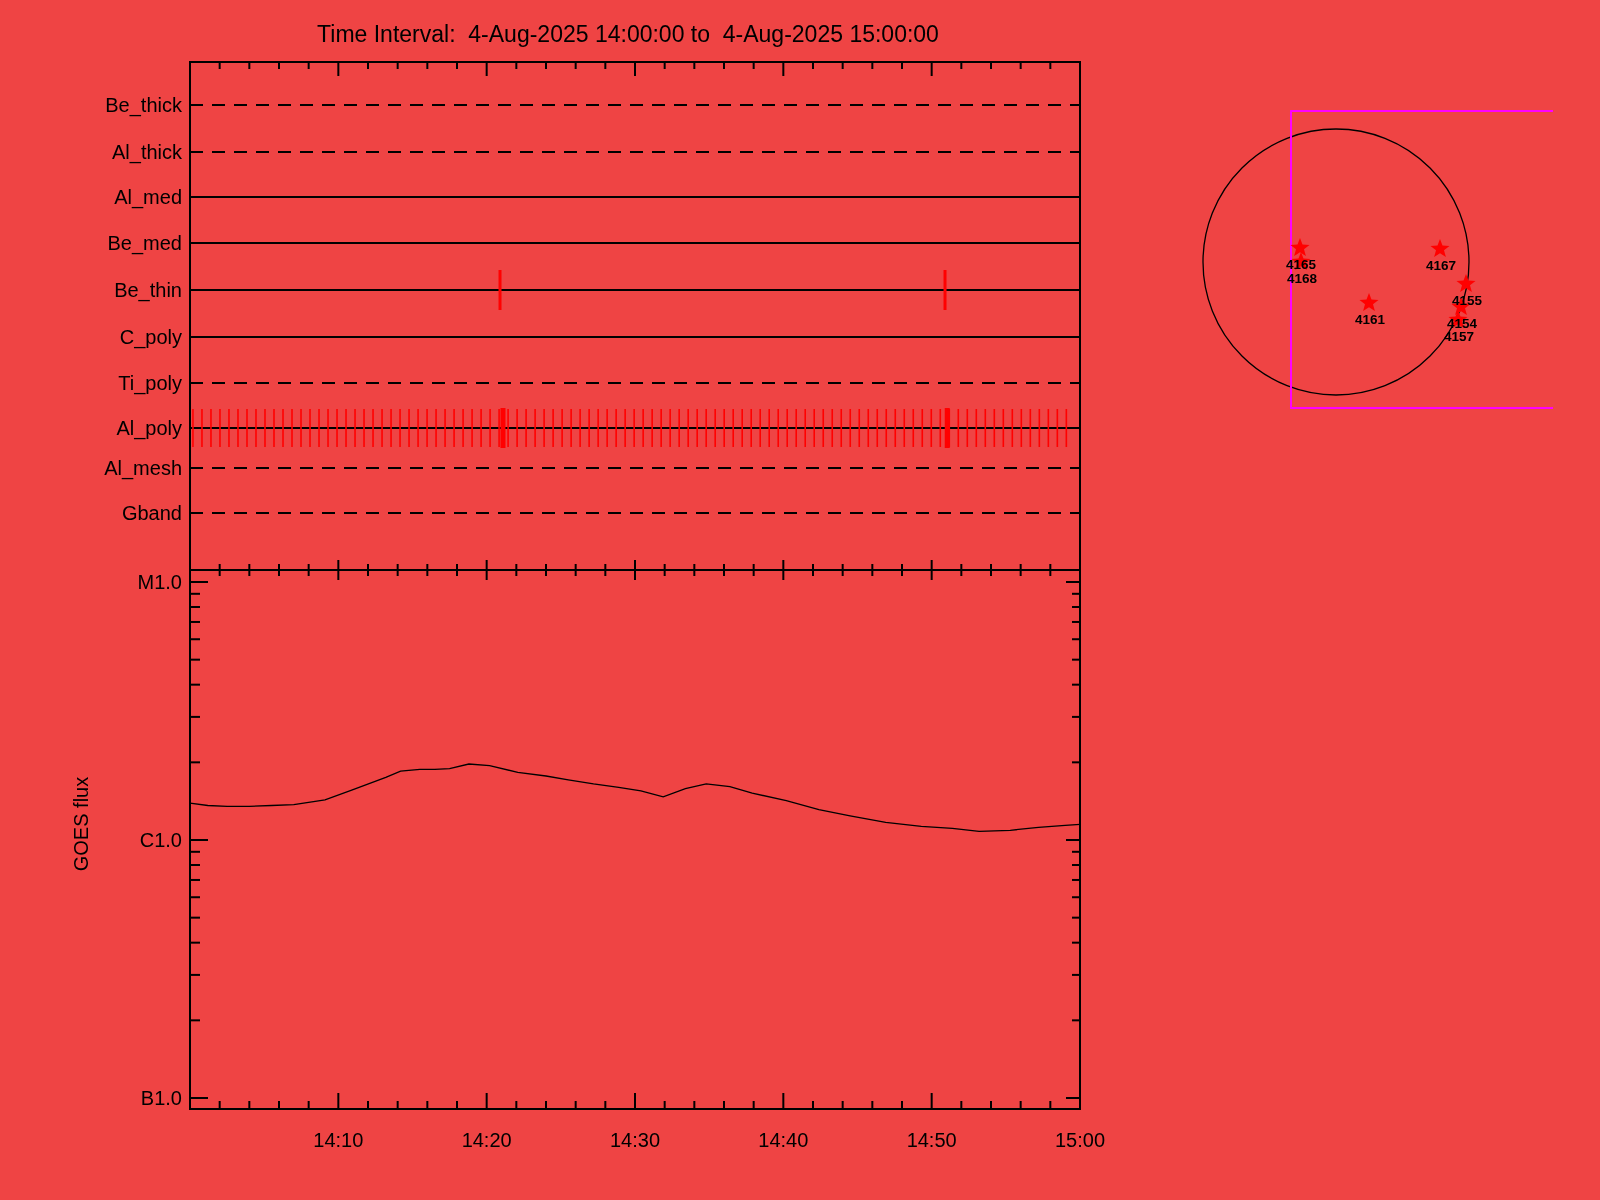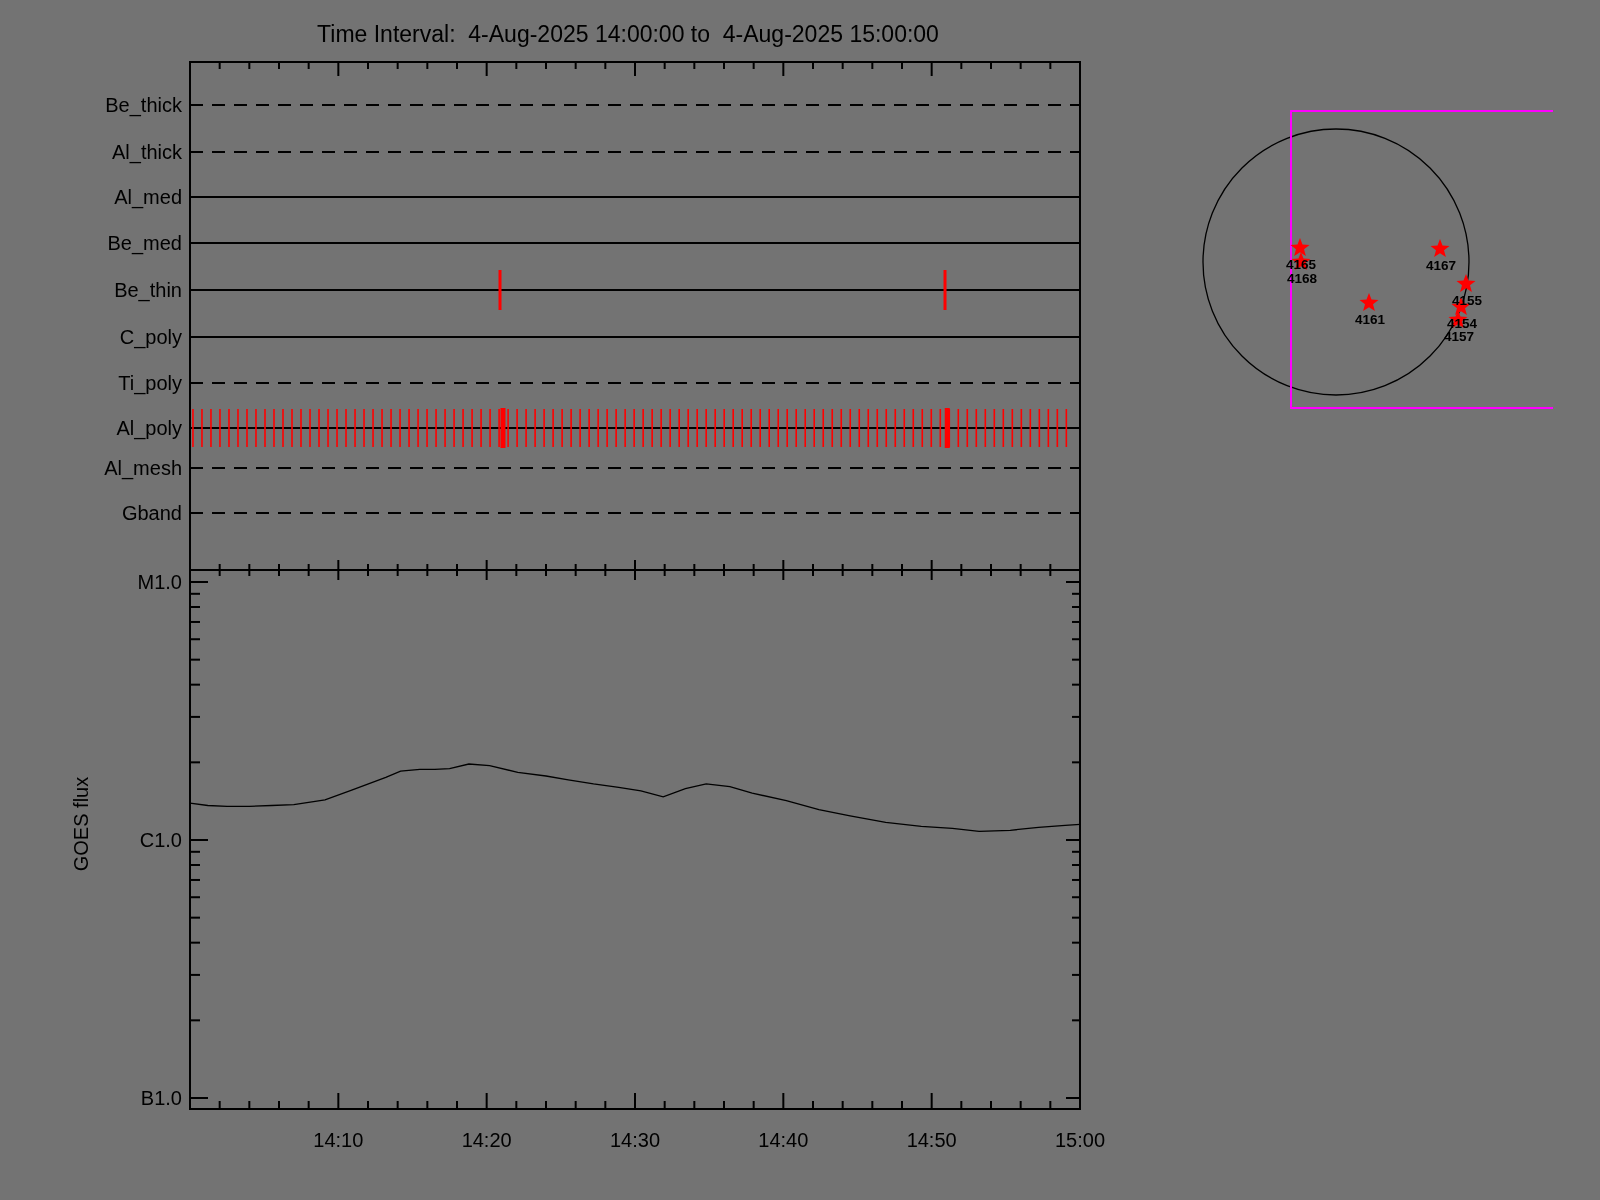--- a/index.html
+++ b/index.html
@@ -1,16 +1,16 @@
 <!DOCTYPE html>
 <html><head>
 <meta charset="utf-8">
 <style>
   html,body{margin:0;padding:0;background:#ffffff;}
-  .figure{position:relative;width:1600px;height:1200px;background:#737373;overflow:hidden;
+  .figure{position:relative;width:1600px;height:1200px;background:#ef4444;overflow:hidden;
           font-family:"Liberation Sans","DejaVu Sans",sans-serif;}
   svg{display:block;}
   svg text{font-family:"Liberation Sans","DejaVu Sans",sans-serif;fill:#000;}
   .title-text{font-size:23px;white-space:pre;}
   .axis-label{font-size:20px;}
   .ar-label{font-size:13.5px;font-weight:bold;}
 </style>
 </head>
 <body>
 

